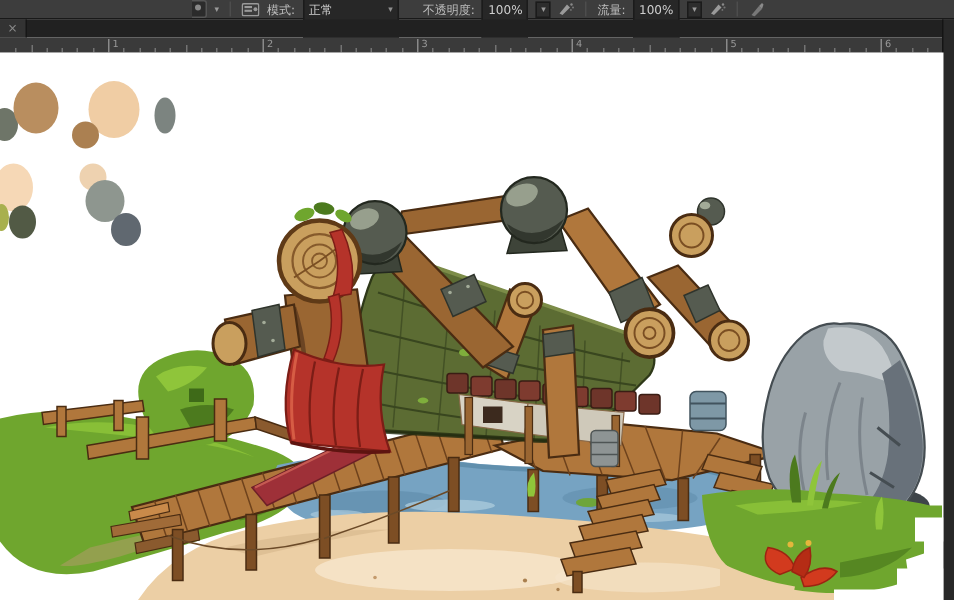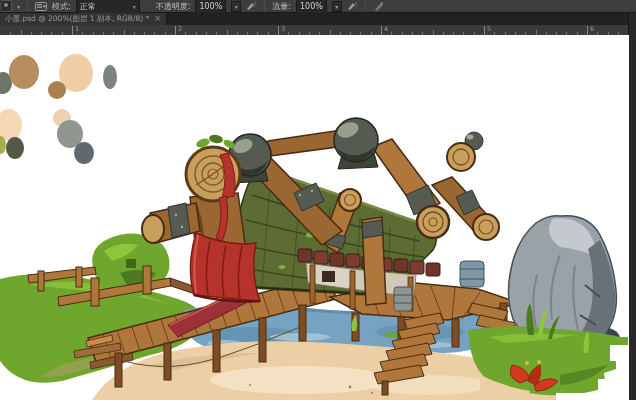--- a/index.html
+++ b/index.html
@@ -2,21 +2,21 @@
 <html><head>
 <meta charset="utf-8">
 <style>
   html,body{margin:0;padding:0;width:636px;height:400px;overflow:hidden;background:#fff;
     font-family:"DejaVu Sans",sans-serif;}
   .stage{position:relative;width:636px;height:400px;background:#fff;}
 
   
   .obar{position:absolute;top:0;left:0;width:636px;height:13px;background:#3d3d3d;
     border-bottom:1px solid #191919;display:flex;align-items:center;gap:5px;
-    padding-left:2px;box-sizing:border-box;font-size:8px;color:#c4c4c4;white-space:nowrap;}
+    padding-left:2px;box-sizing:border-box;font-size:8px;color:#c4c4c4;white-space:nowrap;justify-content:center;}
   .obar .lbl{font-size:8px;color:#bdbdbd;}
   .valbox{background:#272727;border:1px solid #1b1b1b;height:9px;line-height:9px;
     padding:16px 3px;font-size:8px;color:#cfcfcf;display:inline-flex;align-items:center;}
   .caretbox{background:#2d2d2d;border:1px solid #1b1b1b;height:9px;width:8px;
     display:inline-flex;align-items:center;justify-content:center;font-size:6px;color:#9a9a9a;}
   .modebox{width:56px;justify-content:space-between;display:inline-flex;}
   .modebox .dd{color:#8f8f8f;font-size:6px;}
   .sep{width:1px;height:10px;background:#4d4d4d;margin:0 2px;}
   .miniicon{display:inline-flex;align-items:center;justify-content:center;height:11px;}
   .brushstub{width:9px;height:10px;background:#2b2b2b;border:1px solid #555;
@@ -96,21 +96,20 @@
     <span class="miniicon">
       <svg width="11" height="10" viewBox="0 0 11 10">
           <path d="M2,9 L7,3 L9,5 L4,10 Z" fill="#787878"></path>
           <path d="M7,3 L9,1 L10,2 L9,5 Z" fill="#8a8a8a"></path>
         </svg>
     </span>
   </div>
 
   <div class="tabbar">
     <div class="doctab">
-      <span>小屋.psd @ 200%(图层 1 副本, RGB/8) *</span>
       <span class="tabclose">×</span>
     </div>
   </div>
 
   <div class="ruler">
       <i class="" style="left: 10.2px;"></i>
       <i class="mid" style="left: 20.5px;"></i>
       <i class="" style="left: 30.8px;"></i>
       <i class="" style="left: 41.1px;"></i>
       <i class="" style="left: 51.4px;"></i>

